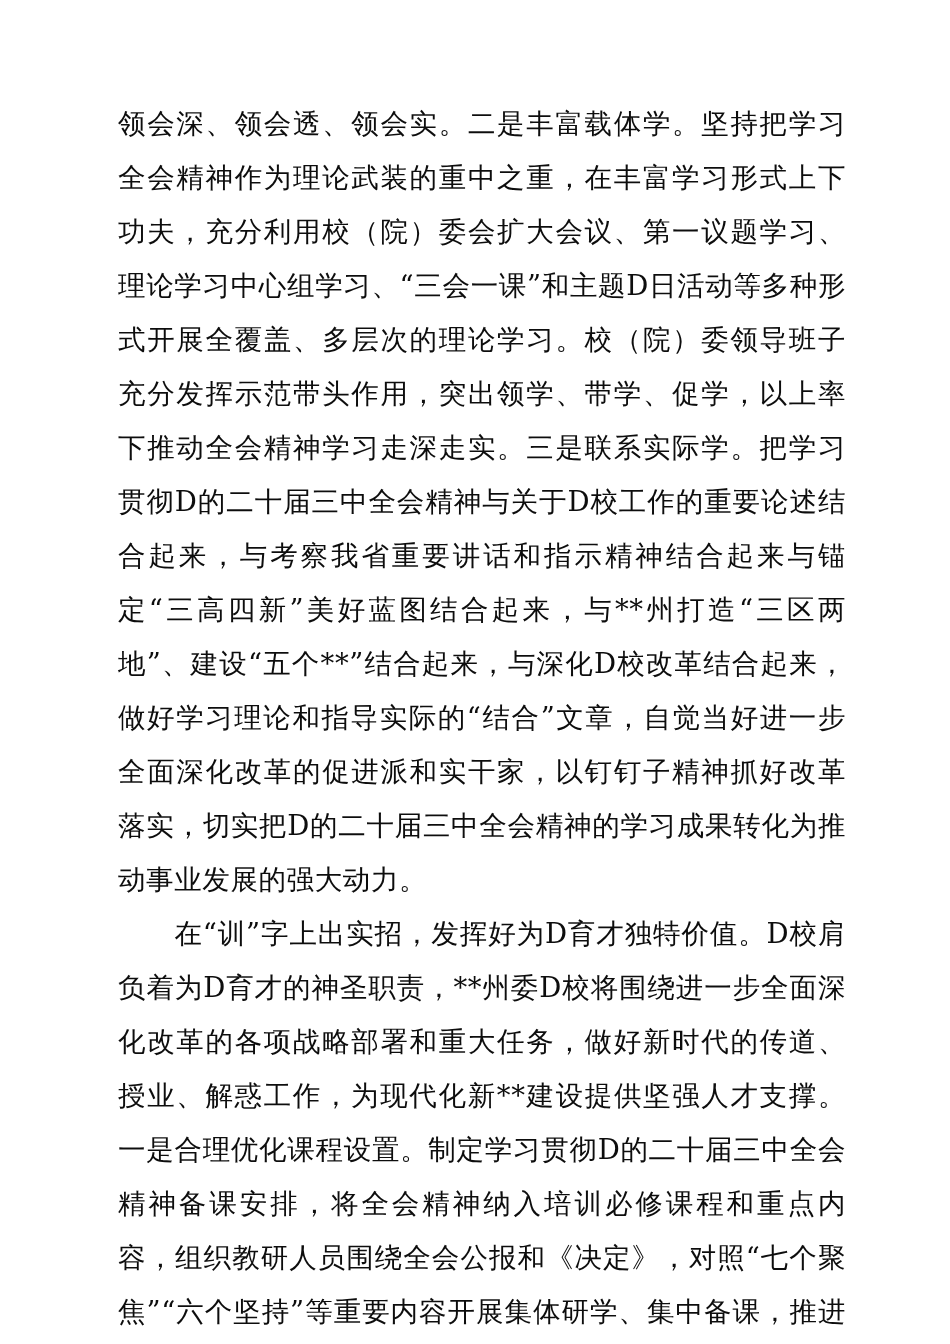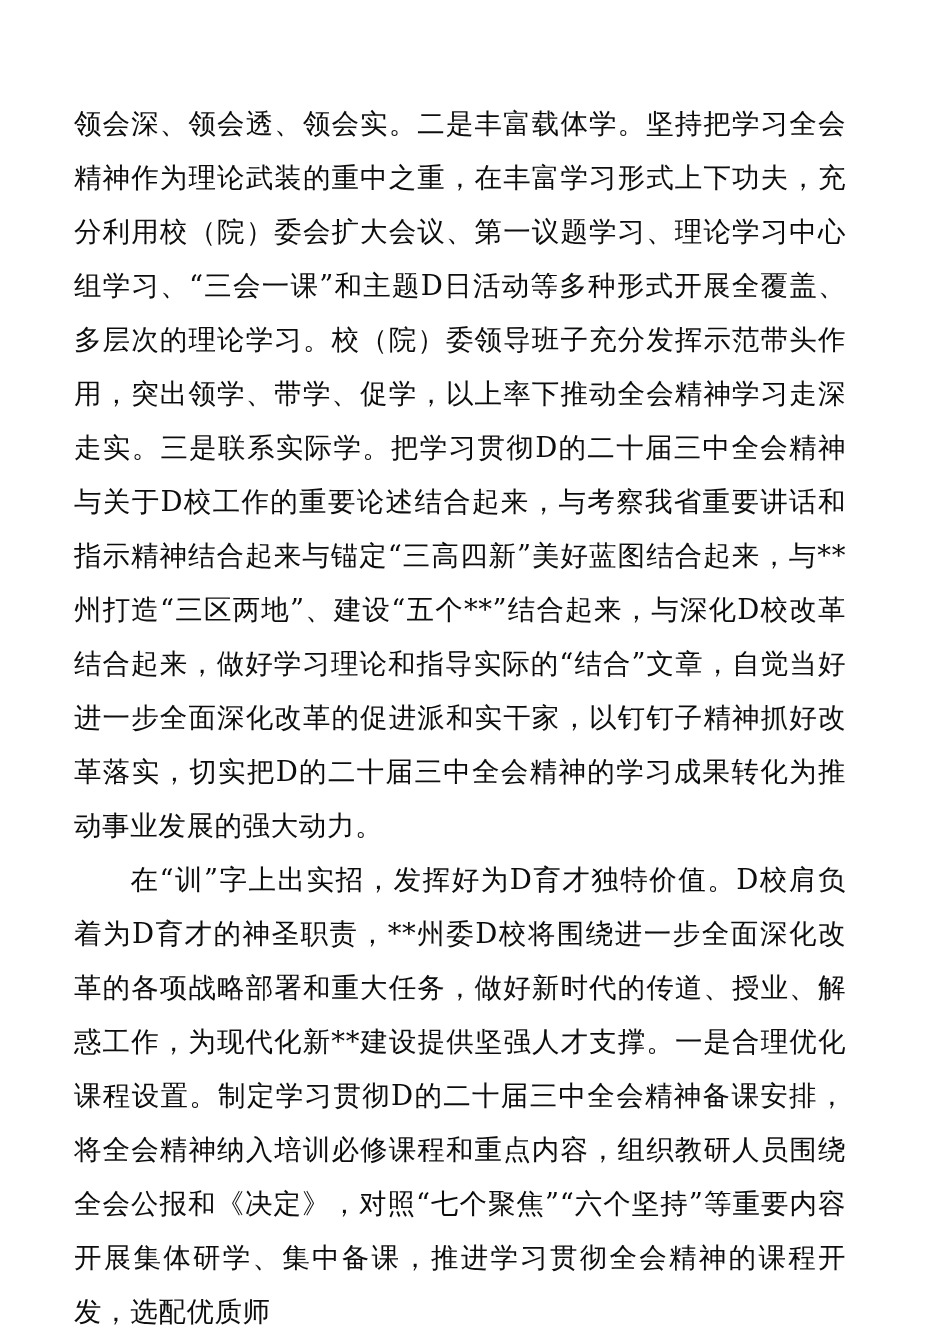--- a/index.html
+++ b/index.html
@@ -6,21 +6,21 @@
     margin: 0;
     padding: 0;
     background: #ffffff;
   }
   .page {
     width: 950px;
     height: 1344px;
     background: #ffffff;
     position: relative;
     box-sizing: border-box;
-    padding: 96px 104px 60px 74px;
+    padding: 96px 104px 60px 118px;
     font-family: "DejaVu Serif", "Liberation Serif", serif;
     color: #0d0d0d;
     overflow: hidden;
   }
   .doc-body {
     font-size: 27.5px;
     line-height: 54px;
     text-align: justify;
     text-justify: inter-ideograph;
     letter-spacing: 0.6px;

